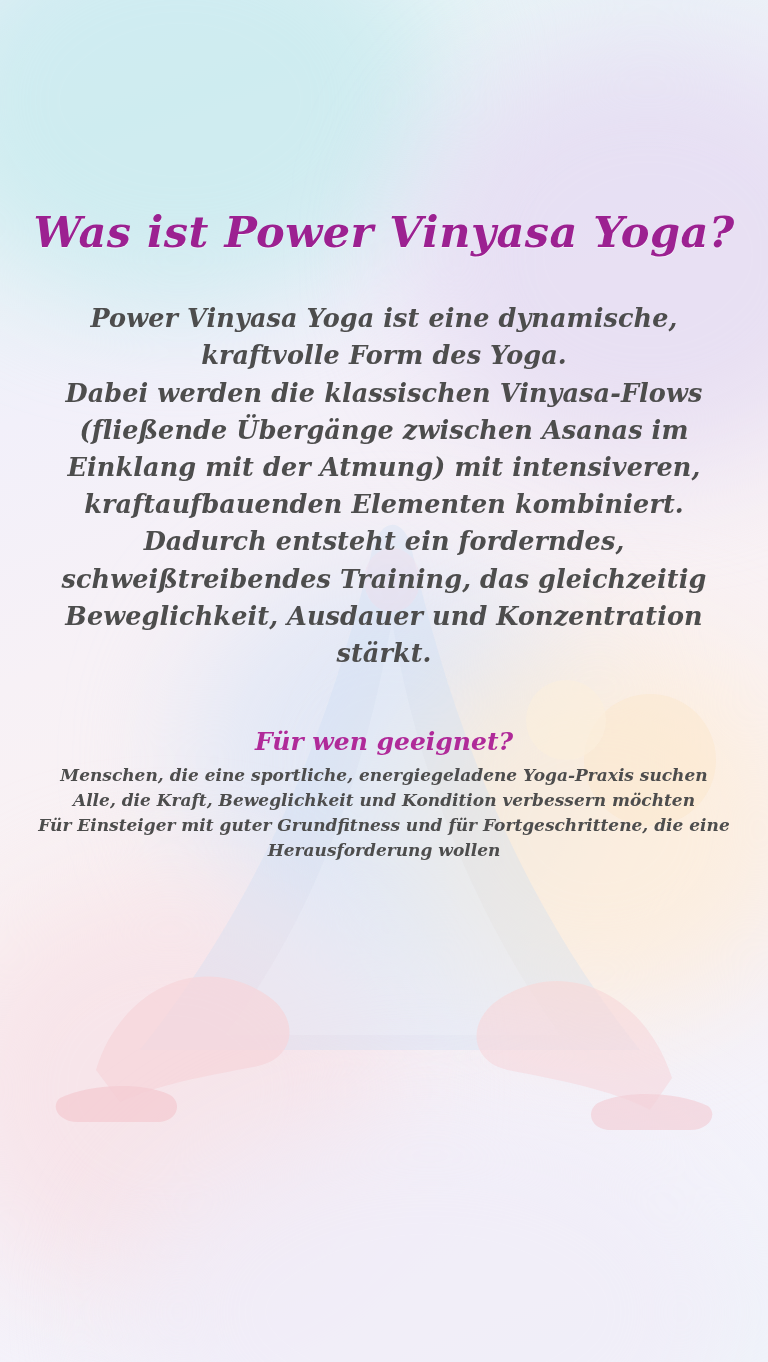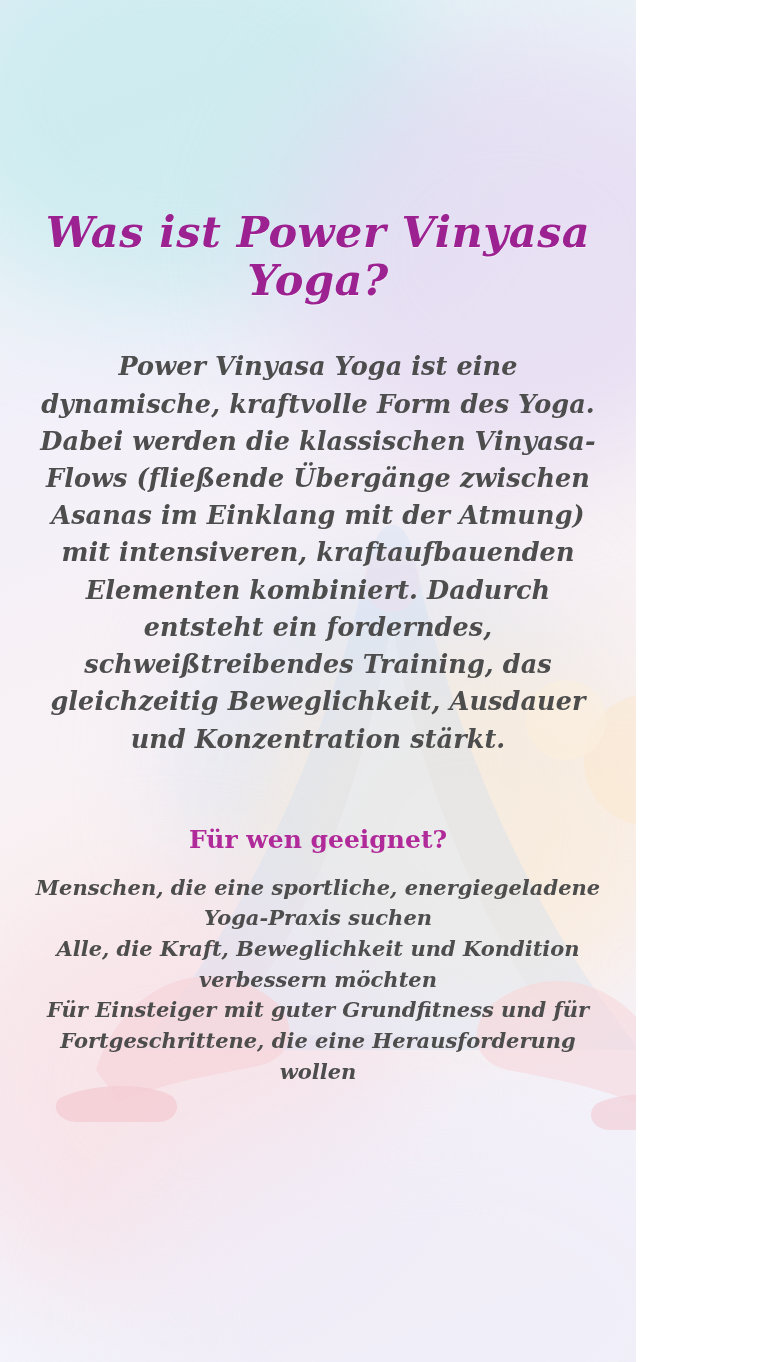--- a/index.html
+++ b/index.html
@@ -9,21 +9,21 @@
   body {
     width: 768px;
     height: 1362px;
     overflow: hidden;
     font-family: "DejaVu Sans", sans-serif;
     background: #ffffff;
   }
 
   .poster {
     position: relative;
-    width: 636px;
+    width: 768px;
     height: 1362px;
     overflow: hidden;
     background:
       linear-gradient(160deg,
         #eef2fb 0%,
         #e8f4f7 10%,
         #f2f0fa 26%,
         #f7f1f6 42%,
         #faf2f3 58%,
         #f6f1f8 74%,
@@ -111,35 +111,36 @@
     line-height: 1.46;
     color: #4d4d4d;
     letter-spacing: 0.1px;
   }
 
   .spacer {
     height: 44px;
   }
 
   .subhead {
-    margin: 12px;
+    margin: 0;
     font-family: "DejaVu Serif", serif;
+    font-style: italic;
     font-weight: bold;
     font-size: 25px;
     color: #b02a99;
     line-height: 1.4;
   }
 
   .audience {
     margin: 0;
     padding-top: 4px;
     font-family: "DejaVu Serif", serif;
     font-style: italic;
     font-weight: bold;
-    font-size: 21px;
+    font-size: 17px;
     line-height: 1.46;
     color: #4d4d4d;
   }
 </style>
 </head>
 <body>
 
 <div class="poster">
 
   <div class="bloom bloom-teal"></div>

